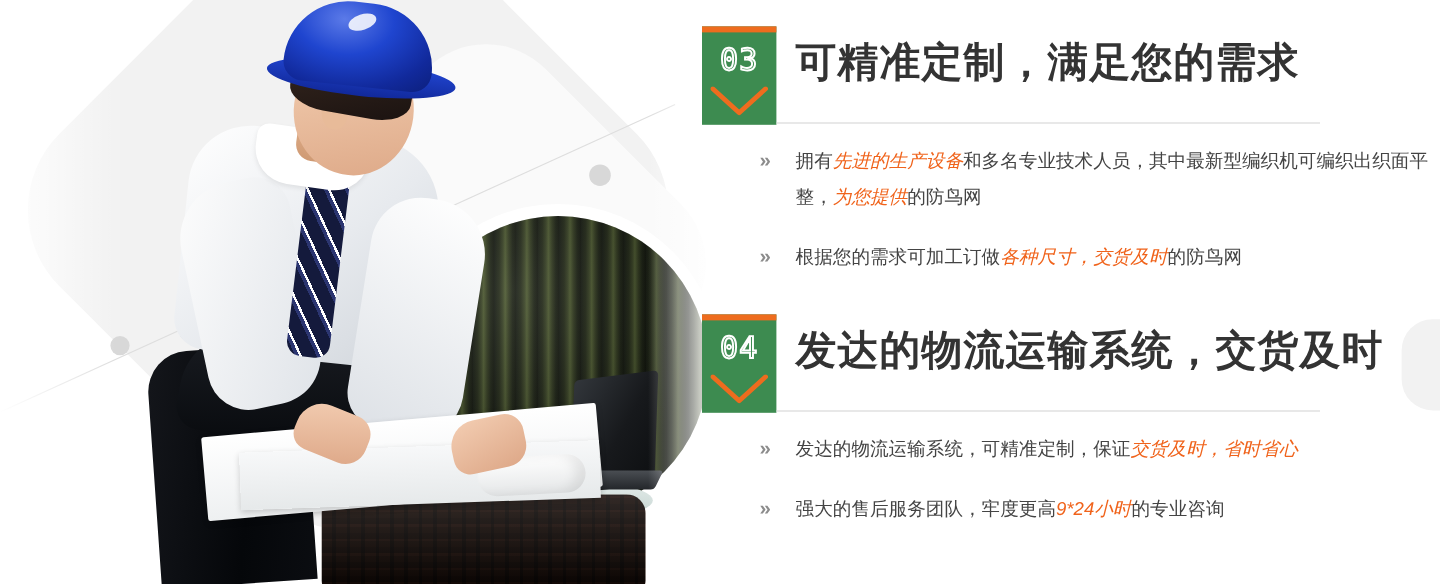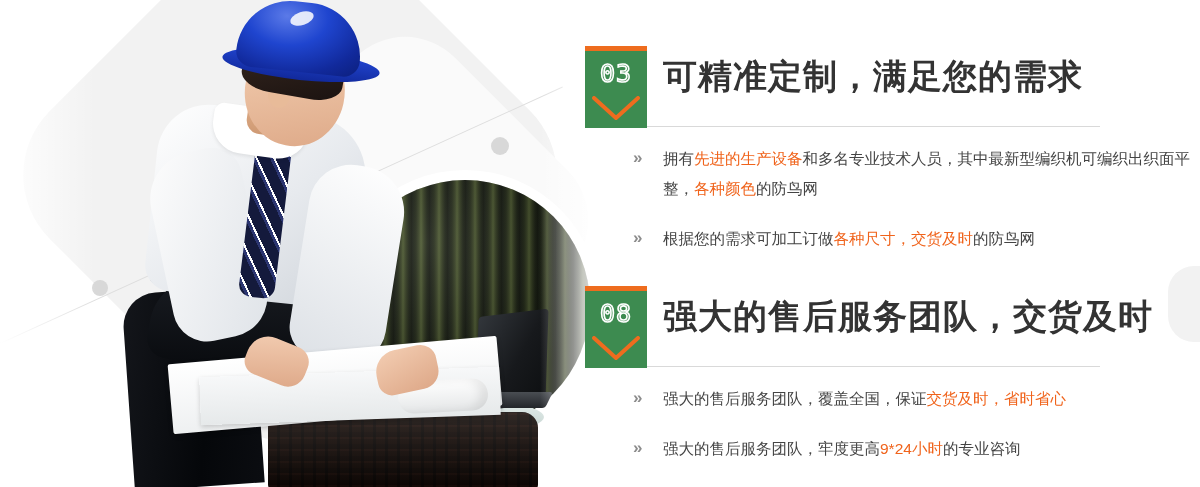--- a/index.html
+++ b/index.html
@@ -192,21 +192,21 @@
   
   .photo-fade{
     position:absolute;left:0;top:0;width:600px;height:487px;
     background:
       linear-gradient(90deg,rgba(255,255,255,1) 0%,rgba(255,255,255,0) 16%),
       linear-gradient(270deg,rgba(255,255,255,1) 0%,rgba(255,255,255,0) 10%);
     pointer-events:none;
   }
 
   
-  .content{position:absolute;left:585px;top:0;width:615px;height:393px;margin-top:24px;}
+  .content{position:absolute;left:585px;top:0;width:615px;height:393px;}
 
   .block{position:absolute;left:0;width:615px;}
   .block.b1{top:22px;}
   .block.b2{top:262px;}
 
   .head-row{position:relative;height:86px;}
 
   .badge{
     position:absolute;left:0;top:0;width:62px;height:82px;
     background:#3d8b50;
@@ -238,21 +238,21 @@
 
   .bullets{position:absolute;left:46px;top:98px;width:560px;}
   .bullet{
     position:relative;padding-left:32px;margin-bottom:20px;
     font-size:15.5px;line-height:30px;color:#444444;
   }
   .bullet .chev{
     position:absolute;left:2px;top:5px;width:18px;height:18px;
     color:#8c8c8c;font-size:17px;line-height:18px;font-weight:bold;
   }
-  .hl{color:#f0631b;}
+  .hl{color:#f0631b;font-style:italic;}
 </style>
 </head>
 <body>
 
 <div class="stage">
 
   <div class="deco-diamond"></div>
   <div class="deco-diamond2"></div>
   <div class="deco-line a"></div>
   <div class="deco-dot d1"></div>
@@ -305,45 +305,45 @@
           <svg class="badge-chev" viewBox="0 0 48 26">
             <polyline points="2,2 24,22 46,2" fill="none" stroke="#ee6c1e" stroke-width="4" stroke-linecap="round" stroke-linejoin="round"></polyline>
           </svg>
         </div>
         <div class="title">可精准定制，满足您的需求</div>
         <div class="title-rule"></div>
       </div>
       <div class="bullets">
         <div class="bullet">
           <span class="chev">»</span>
-          <span><span>拥有</span><span class="hl">先进的生产设备</span><span>和多名专业技术人员，其中最新型编织机可编织出织面平整，</span><span class="hl">各种颜色</span><span>的防鸟网</span></span>
+          <span><span>拥有</span><span class="hl">先进的生产设备</span><span>和多名专业技术人员，其中最新型编织机可编织出织面平整，</span><span class="hl">为您提供</span><span>的防鸟网</span></span>
         </div>
         <div class="bullet">
           <span class="chev">»</span>
           <span><span>根据您的需求可加工订做</span><span class="hl">各种尺寸，交货及时</span><span>的防鸟网</span></span>
         </div>
       </div>
     </div>
 
     <div class="block b2">
       <div class="head-row">
         <div class="badge">
           <div class="badge-top"></div>
-          <div class="badge-num">08</div>
+          <div class="badge-num">04</div>
           <svg class="badge-chev" viewBox="0 0 48 26">
             <polyline points="2,2 24,22 46,2" fill="none" stroke="#ee6c1e" stroke-width="4" stroke-linecap="round" stroke-linejoin="round"></polyline>
           </svg>
         </div>
-        <div class="title">强大的售后服务团队，交货及时</div>
+        <div class="title">发达的物流运输系统，交货及时</div>
         <div class="title-rule"></div>
       </div>
       <div class="bullets">
         <div class="bullet">
           <span class="chev">»</span>
-          <span><span>强大的售后服务团队，覆盖全国，保证</span><span class="hl">交货及时，省时省心</span></span>
+          <span><span>发达的物流运输系统，可精准定制，保证</span><span class="hl">交货及时，省时省心</span></span>
         </div>
         <div class="bullet">
           <span class="chev">»</span>
           <span><span>强大的售后服务团队，牢度更高</span><span class="hl">9*24小时</span><span>的专业咨询</span></span>
         </div>
       </div>
     </div>
 
   </div>
 </div>

